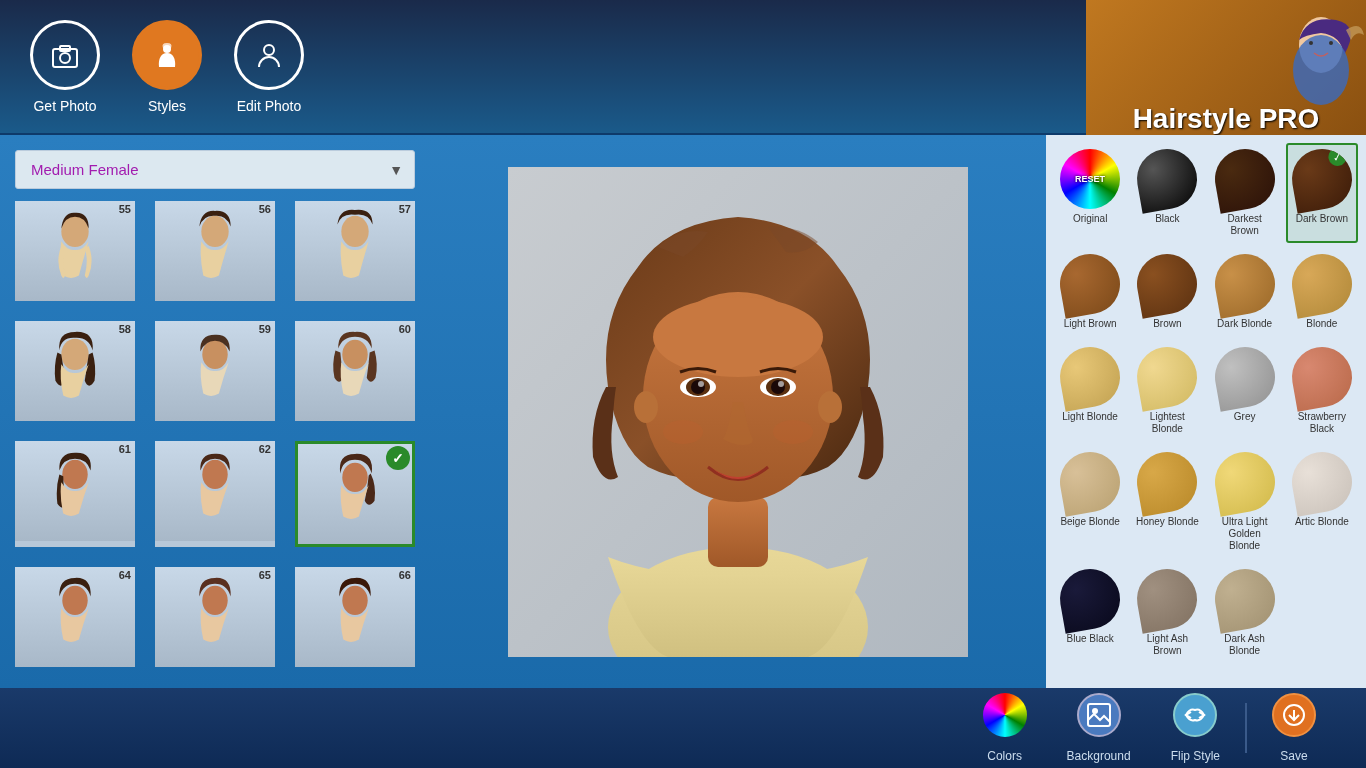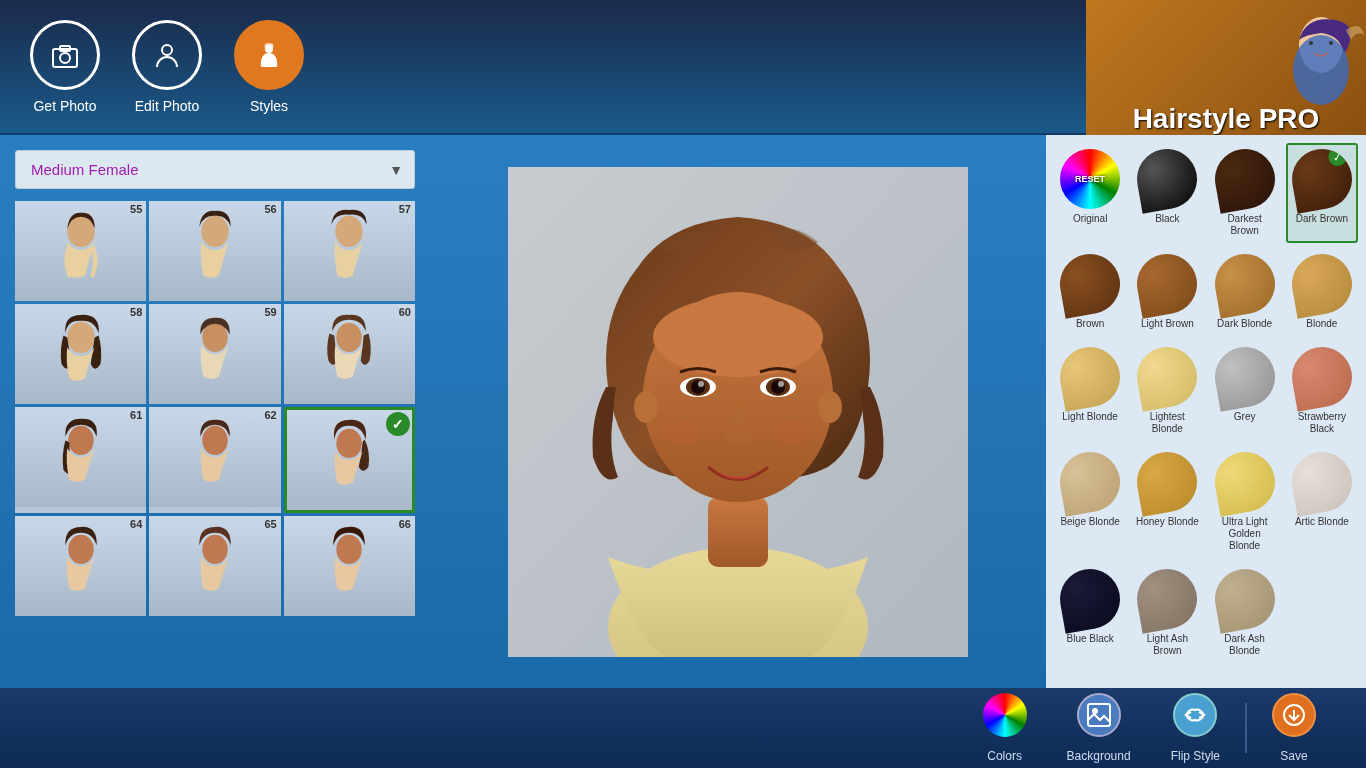--- a/index.html
+++ b/index.html
@@ -120,21 +120,21 @@
     .dropdown-arrow {
       position: absolute;
       right: 12px;
       color: #555;
       pointer-events: none;
       font-size: 14px;
     }
     .styles-grid {
       display: grid;
       grid-template-columns: repeat(3, 1fr);
-      gap: 3px;
+      gap: 20px;
     }
     .style-item {
       position: relative;
       background: #b8c8d8;
       cursor: pointer;
       overflow: hidden;
     }
     .style-item.selected {
       border: 3px solid #2a8a2a;
     }
@@ -371,37 +371,37 @@
       <div class="nav-icon">
         <svg width="32" height="32" viewBox="0 0 32 32" fill="none">
           <rect x="4" y="10" width="24" height="18" rx="2" stroke="white" stroke-width="2" fill="none"></rect>
           <circle cx="16" cy="19" r="5" stroke="white" stroke-width="2" fill="none"></circle>
           <rect x="11" y="7" width="10" height="5" rx="1" stroke="white" stroke-width="2" fill="none"></rect>
         </svg>
       </div>
       <span class="nav-label">Get Photo</span>
     </div>
     <div class="nav-item">
-      <div class="nav-icon">
-        <svg width="32" height="32" viewBox="0 0 32 32" fill="none">
-          <circle cx="16" cy="11" r="5" stroke="white" stroke-width="2" fill="none"></circle>
-          <path d="M6 28c0-5.523 4.477-10 10-10s10 4.477 10 10" stroke="white" stroke-width="2" fill="none"></path>
-        </svg>
-      </div>
-      <span class="nav-label">Edit Photo</span>
-    </div>
-    <div class="nav-item">
       <div class="nav-icon active">
         <svg width="32" height="32" viewBox="0 0 32 32" fill="none">
           <circle cx="16" cy="10" r="4" fill="white"></circle>
           <path d="M16 14 C10 14, 7 20, 8 28 L24 28 C25 20, 22 14 16 14Z" fill="white"></path>
           <path d="M12 9 Q10 4 16 4 Q22 4 20 9" fill="white" opacity="0.7"></path>
         </svg>
       </div>
       <span class="nav-label">Styles</span>
+    </div>
+    <div class="nav-item">
+      <div class="nav-icon">
+        <svg width="32" height="32" viewBox="0 0 32 32" fill="none">
+          <circle cx="16" cy="11" r="5" stroke="white" stroke-width="2" fill="none"></circle>
+          <path d="M6 28c0-5.523 4.477-10 10-10s10 4.477 10 10" stroke="white" stroke-width="2" fill="none"></path>
+        </svg>
+      </div>
+      <span class="nav-label">Edit Photo</span>
     </div>
   </div>
   <div class="logo-area">
     <span class="logo-text">Hairstyle PRO</span>
     <div class="logo-lady">
       <svg width="130" height="120" viewBox="0 0 130 120">
         <ellipse cx="85" cy="30" rx="22" ry="28" fill="#f0c8a0"></ellipse>
         <path d="M63 25 Q70 0 100 5 Q125 10 108 40 Q105 20 85 18 Q68 20 63 25Z" fill="#4a2a80"></path>
         <ellipse cx="85" cy="55" rx="28" ry="35" fill="#3a6abf" opacity="0.8"></ellipse>
         <circle cx="75" cy="28" r="2" fill="#333"></circle>
@@ -656,27 +656,27 @@
       </div>
 
       <div class="color-item selected">
         <div class="color-swatch swatch-dark-brown">
           <div class="color-check">✓</div>
         </div>
         <span class="color-label">Dark Brown</span>
       </div>
 
       <div class="color-item">
+        <div class="color-swatch swatch-light-brown"></div>
+        <span class="color-label">Light Brown</span>
+      </div>
+
+      <div class="color-item">
         <div class="color-swatch swatch-brown"></div>
         <span class="color-label">Brown</span>
-      </div>
-
-      <div class="color-item">
-        <div class="color-swatch swatch-light-brown"></div>
-        <span class="color-label">Light Brown</span>
       </div>
 
       <div class="color-item">
         <div class="color-swatch swatch-dark-blonde"></div>
         <span class="color-label">Dark Blonde</span>
       </div>
 
       <div class="color-item">
         <div class="color-swatch swatch-blonde"></div>
         <span class="color-label">Blonde</span>

